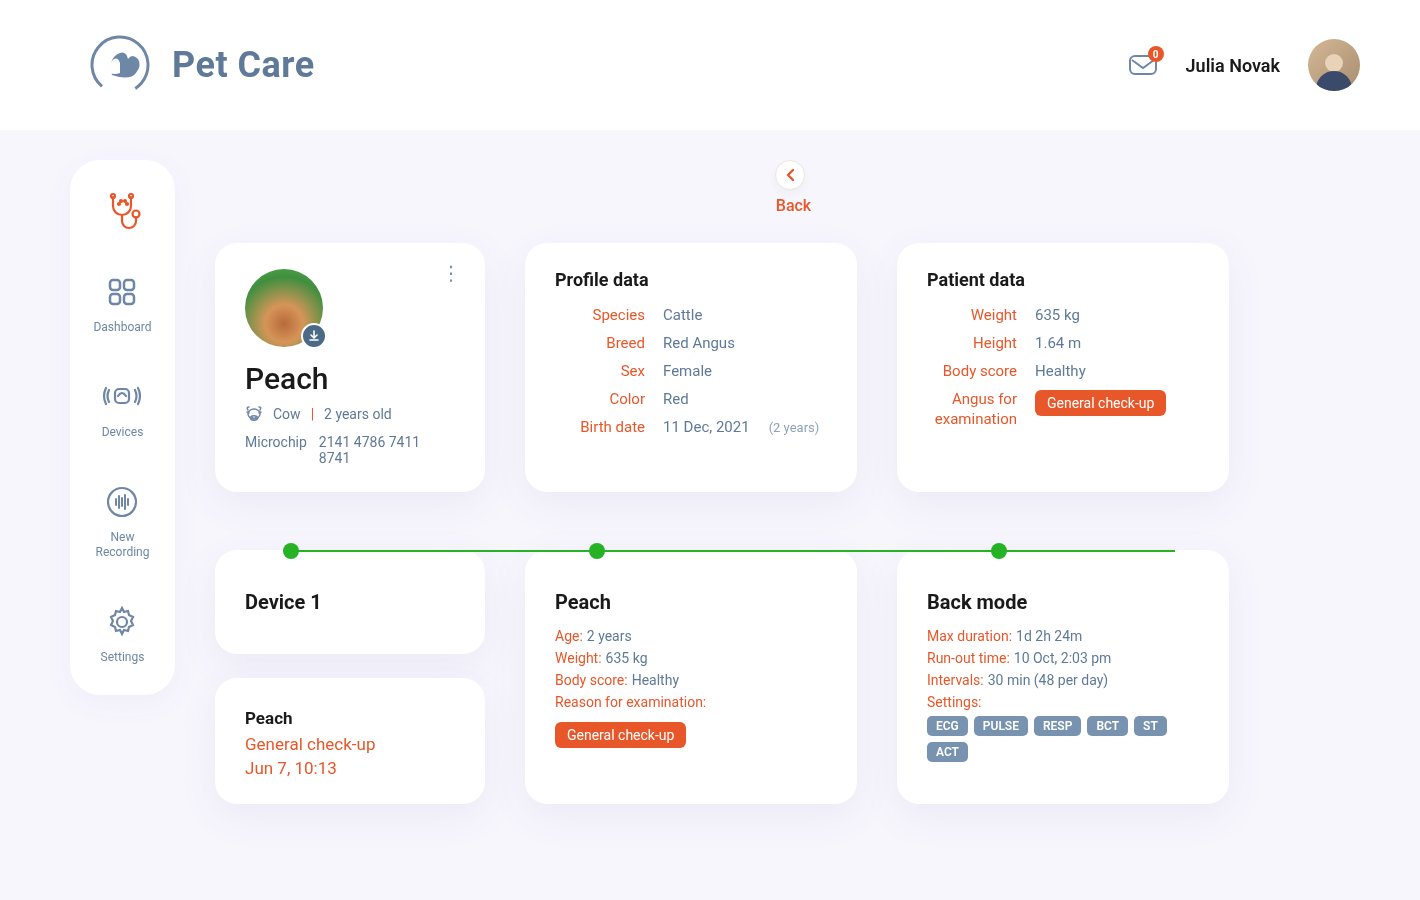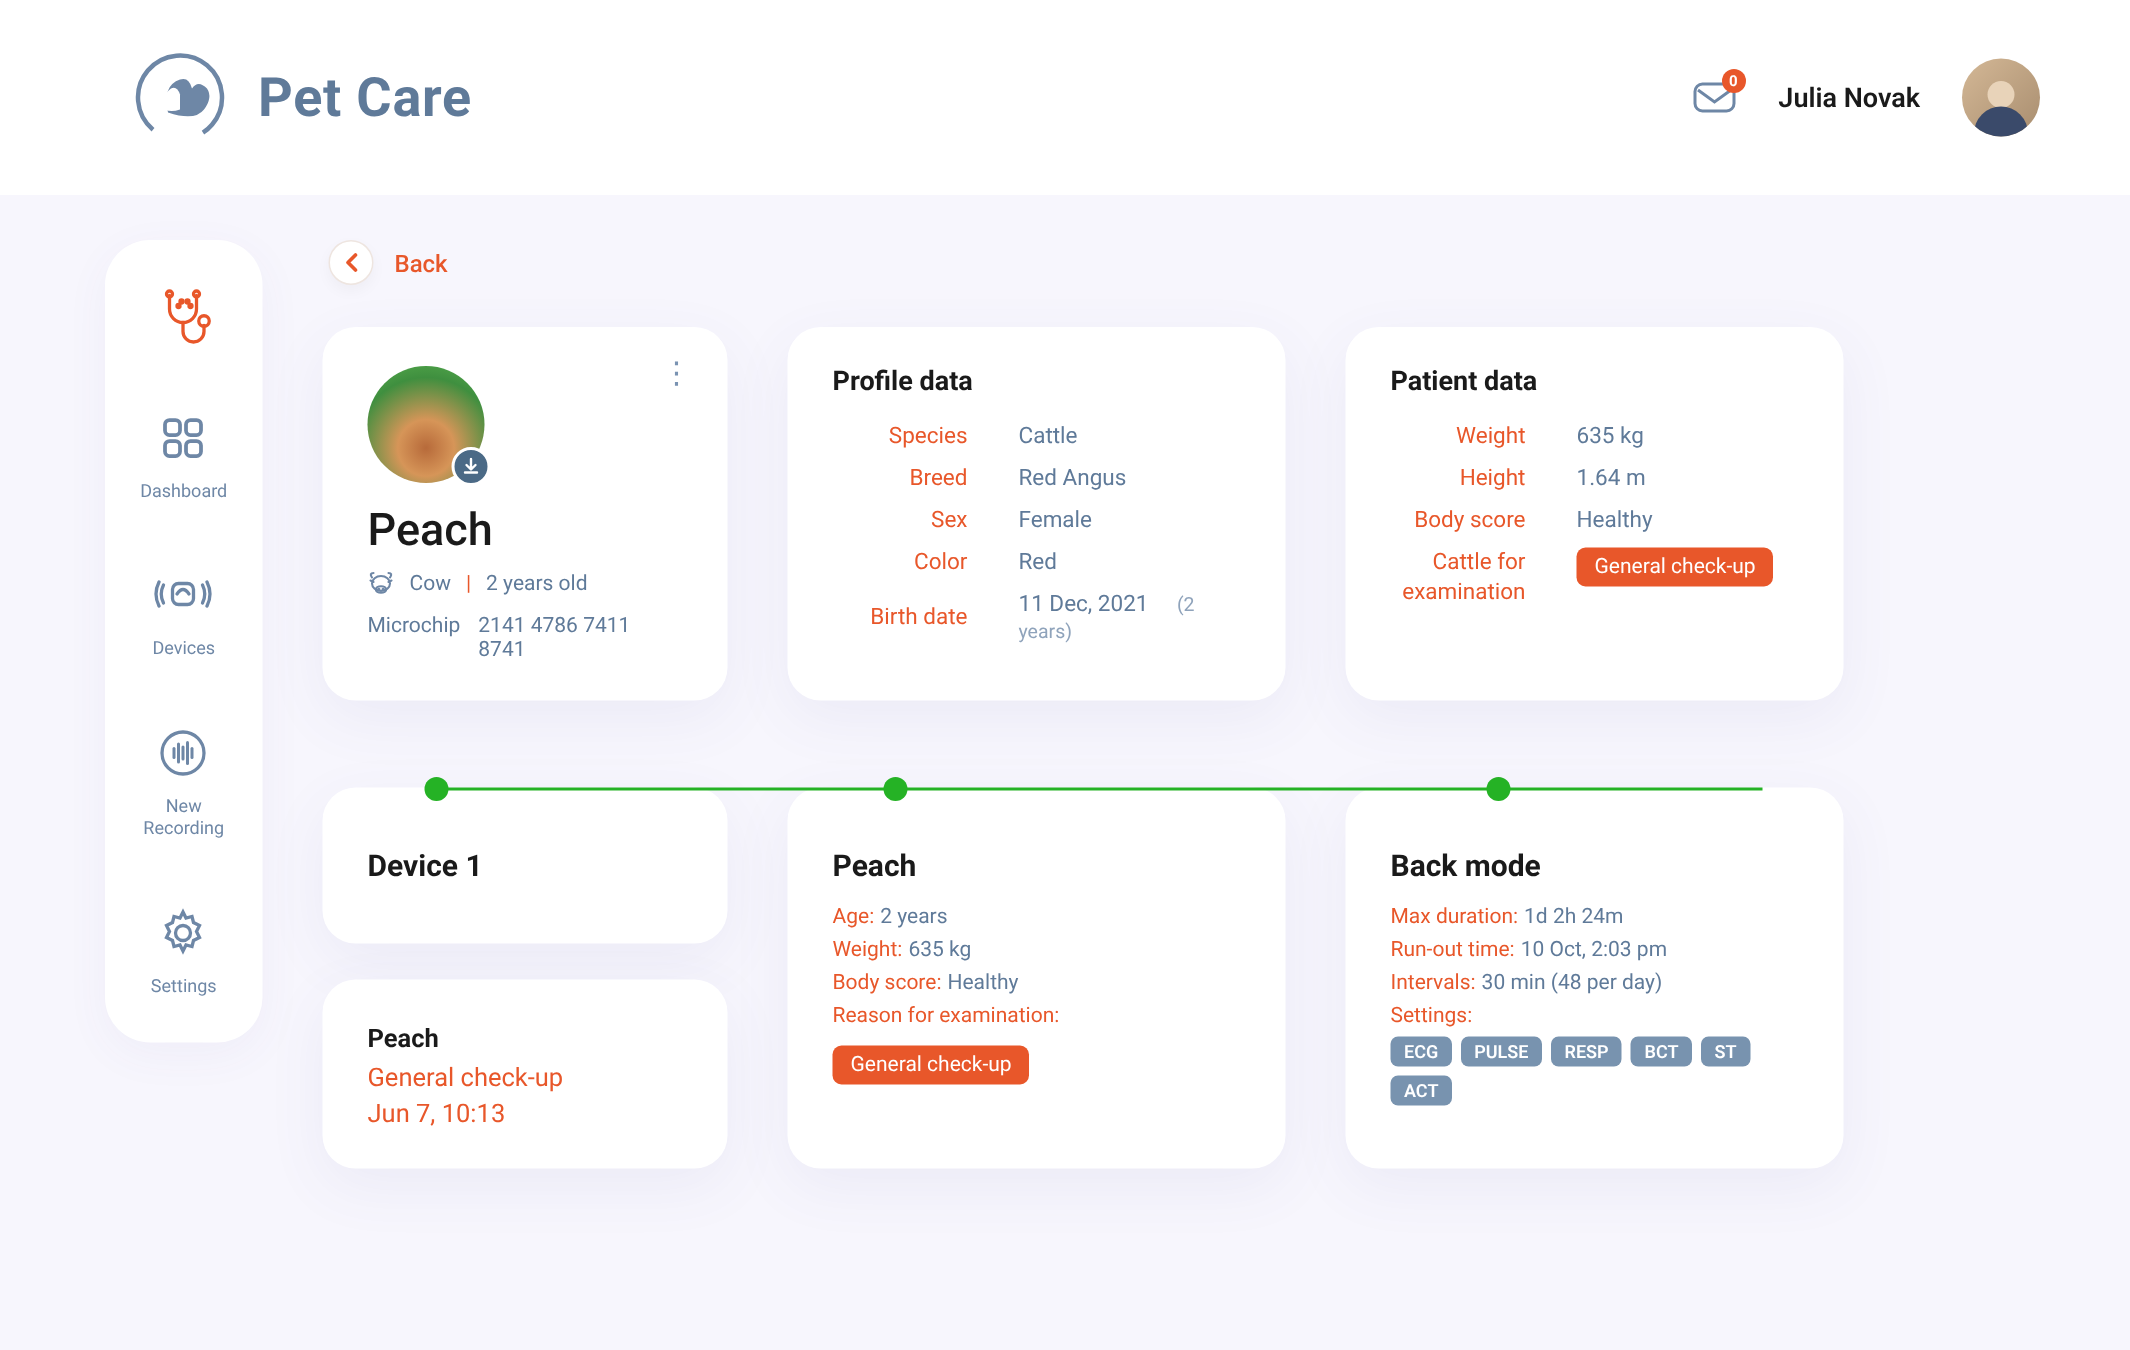--- a/index.html
+++ b/index.html
@@ -68,21 +68,21 @@
     box-shadow: 0 8px 30px rgba(90, 80, 150, 0.05);
     height: fit-content;
   }
   .side-item { display:flex; flex-direction:column; align-items:center; gap:8px; cursor:pointer; }
   .side-item svg { width: 40px; height: 40px; }
   .side-label { font-size: 12px; color:#6e87a6; text-align:center; line-height:1.25; }
   .side-item.active svg { color:#e8572a; }
 
   
   .content { flex:1; display:flex; flex-direction:column; }
-  .back-row { display:flex; align-items:center; gap:6px; margin-bottom:28px; margin-left:4px; }
+  .back-row { display:flex; align-items:center; gap:6px; margin-bottom:28px; margin-left:4px;flex-direction:column; }
   .back-chev {
     width:30px; height:30px; border-radius:50%;
     border:1.5px solid #eee5e0; background:#fff;
     display:flex; align-items:center; justify-content:center;
     font-size:18px; color:#e8572a; cursor:pointer;
     box-shadow: 0 4px 10px rgba(0,0,0,0.04);
   }
   .back-label { color:#e8572a; font-size:16px; font-weight:500; margin-left:8px; }
 
   .cards-row { display:flex; gap:40px; }
@@ -109,21 +109,21 @@
     background:#4b6a86; display:flex; align-items:center; justify-content:center;
     border:2px solid #fff;
   }
   .pet-name { font-size:30px; font-weight:500; color:#1a1a1a; margin-top:14px; }
   .pet-sub { display:flex; align-items:flex-end; gap:10px; margin-top:10px; color:#5f7a99; font-size:14px; }
   .sep { color:#e8572a; }
   .chip-row { margin-top:12px; color:#5f7a99; font-size:14px; display:flex; gap:12px; }
 
   
   .card h3 { font-size:18px; font-weight:700; color:#1a1a1a; margin-bottom:16px; }
-  .kv { display:flex; gap:34px; margin-bottom:10px; font-size:15px; align-items:center; }
+  .kv { display:flex; gap:18px; margin-bottom:10px; font-size:15px; align-items:center; }
   .kv .k { width:90px; text-align:right; color:#e8572a; flex-shrink:0; }
   .kv .v { color:#5f7a99; }
   .kv .v .paren { color:#8fa3bb; font-size:13px; margin-left:19px; }
   .pill { background:#e8572a; color:#fff; padding:5px 12px; border-radius:6px; font-size:14px; display:inline-block; }
 
   
   .timeline-wrap { position:relative; margin-top:58px; }
   .timeline-line { position:absolute; left:75px; right:185px; top:0; height:2px; background:#25b225; }
   .timeline-dot { position:absolute; top:-7px; width:16px; height:16px; border-radius:50%; background:#25b225; }
   .row2 { display:flex; gap:40px; margin-top:0; }
@@ -308,21 +308,21 @@
           </div>
         <div class="kv">
             <span class="k">Height</span>
             <span class="v">1.64 m</span>
           </div>
         <div class="kv">
             <span class="k">Body score</span>
             <span class="v">Healthy</span>
           </div>
         <div class="kv" style="align-items:flex-start;">
-            <span class="k" style="width:90px;line-height:1.3;">Cattle for examination</span>
+            <span class="k" style="width:90px;line-height:1.3;">Angus for examination</span>
             <span class="pill">General check-up</span>
           </div>
       </div>
     </div>
 
     <div class="timeline-wrap">
       <div class="timeline-line"></div>
       <div class="timeline-dot" style="left:68px;"></div>
       <div class="timeline-dot" style="left:374px;"></div>
       <div class="timeline-dot" style="left:776px;"></div>

